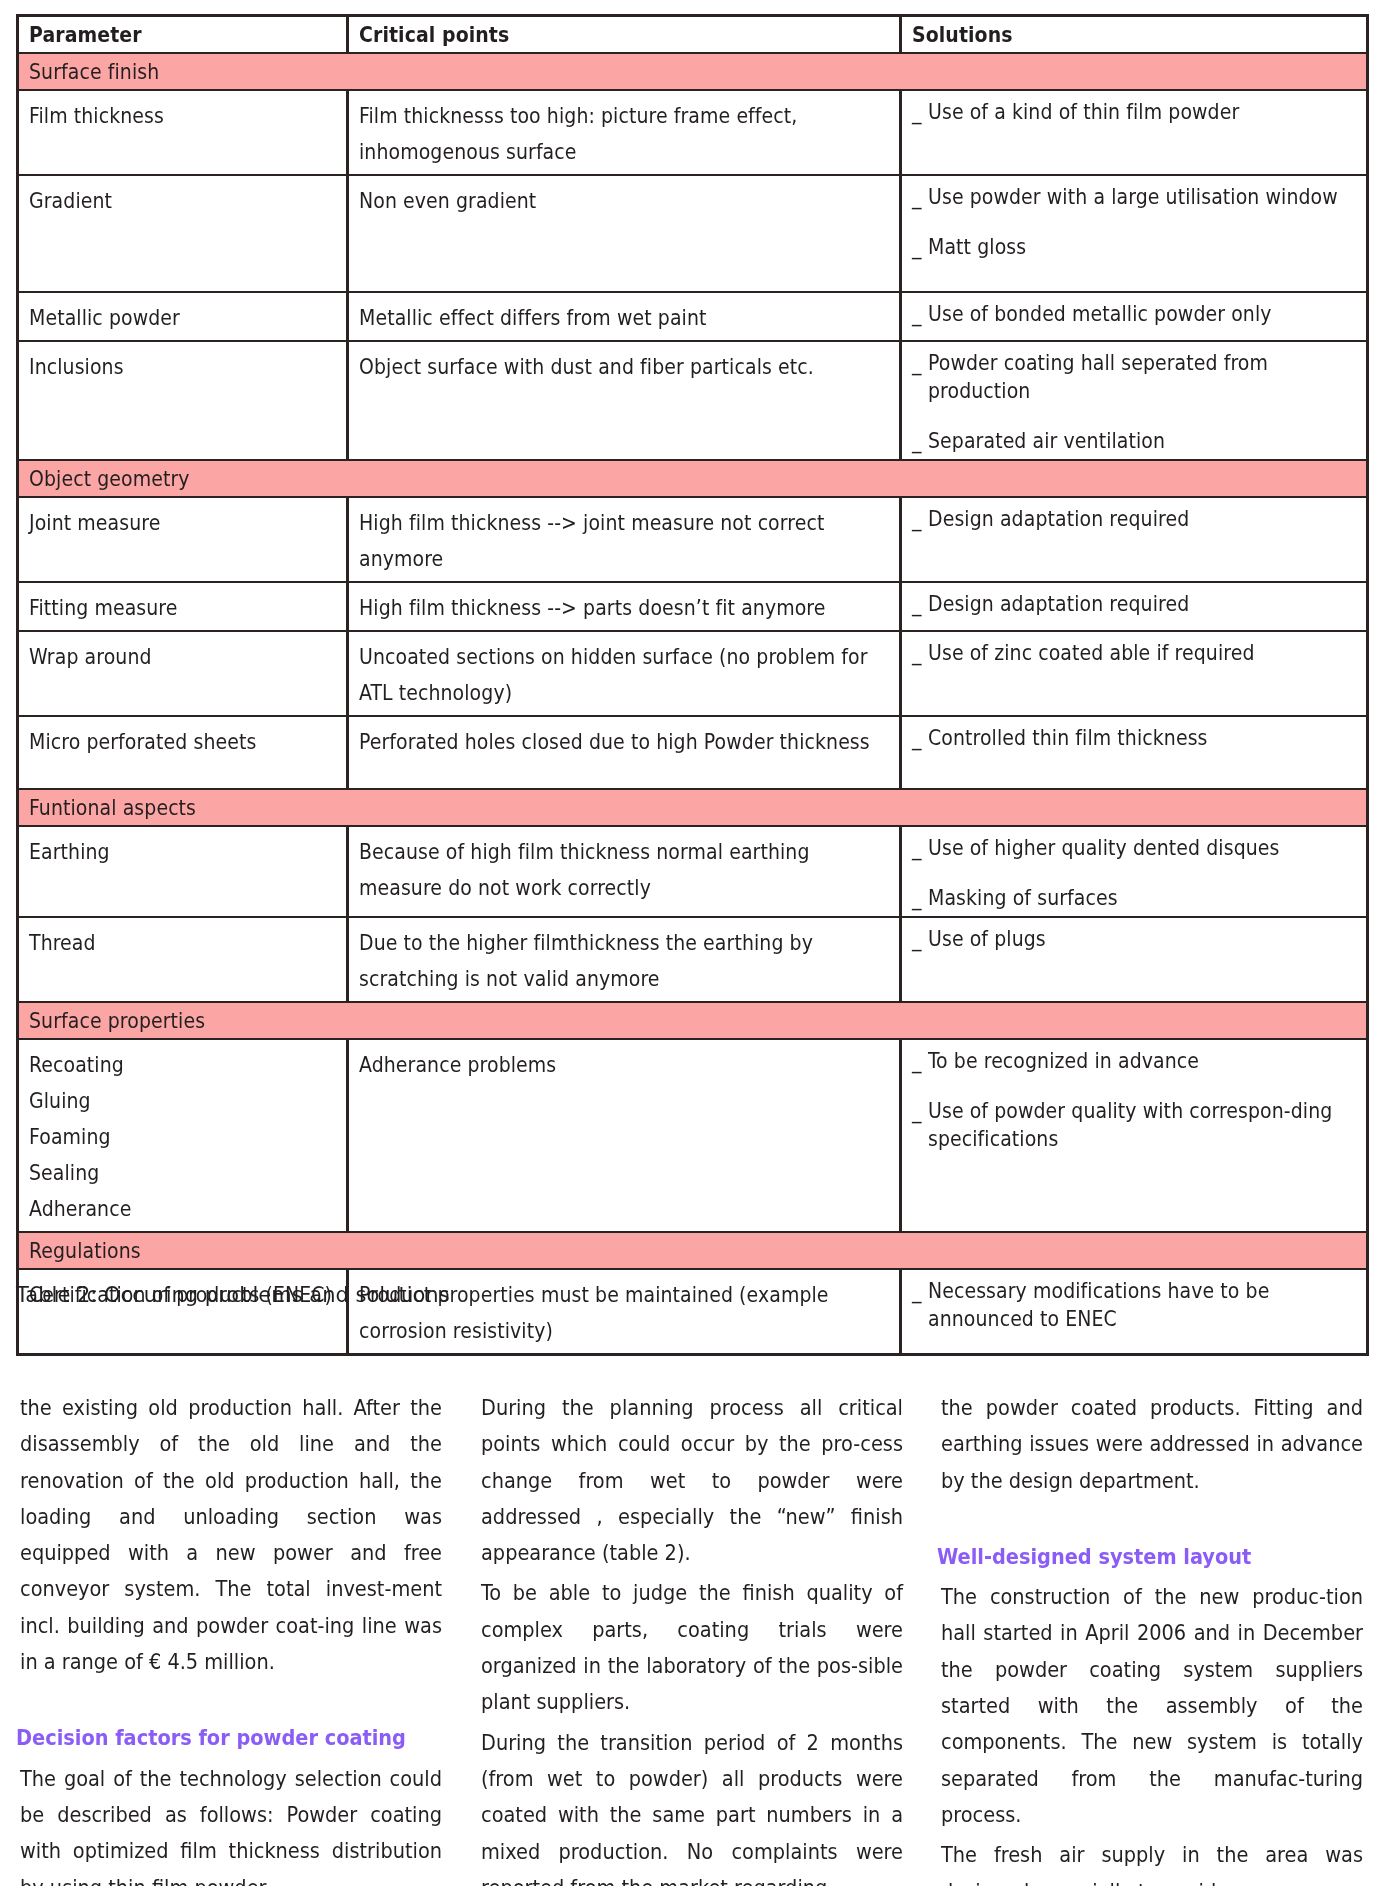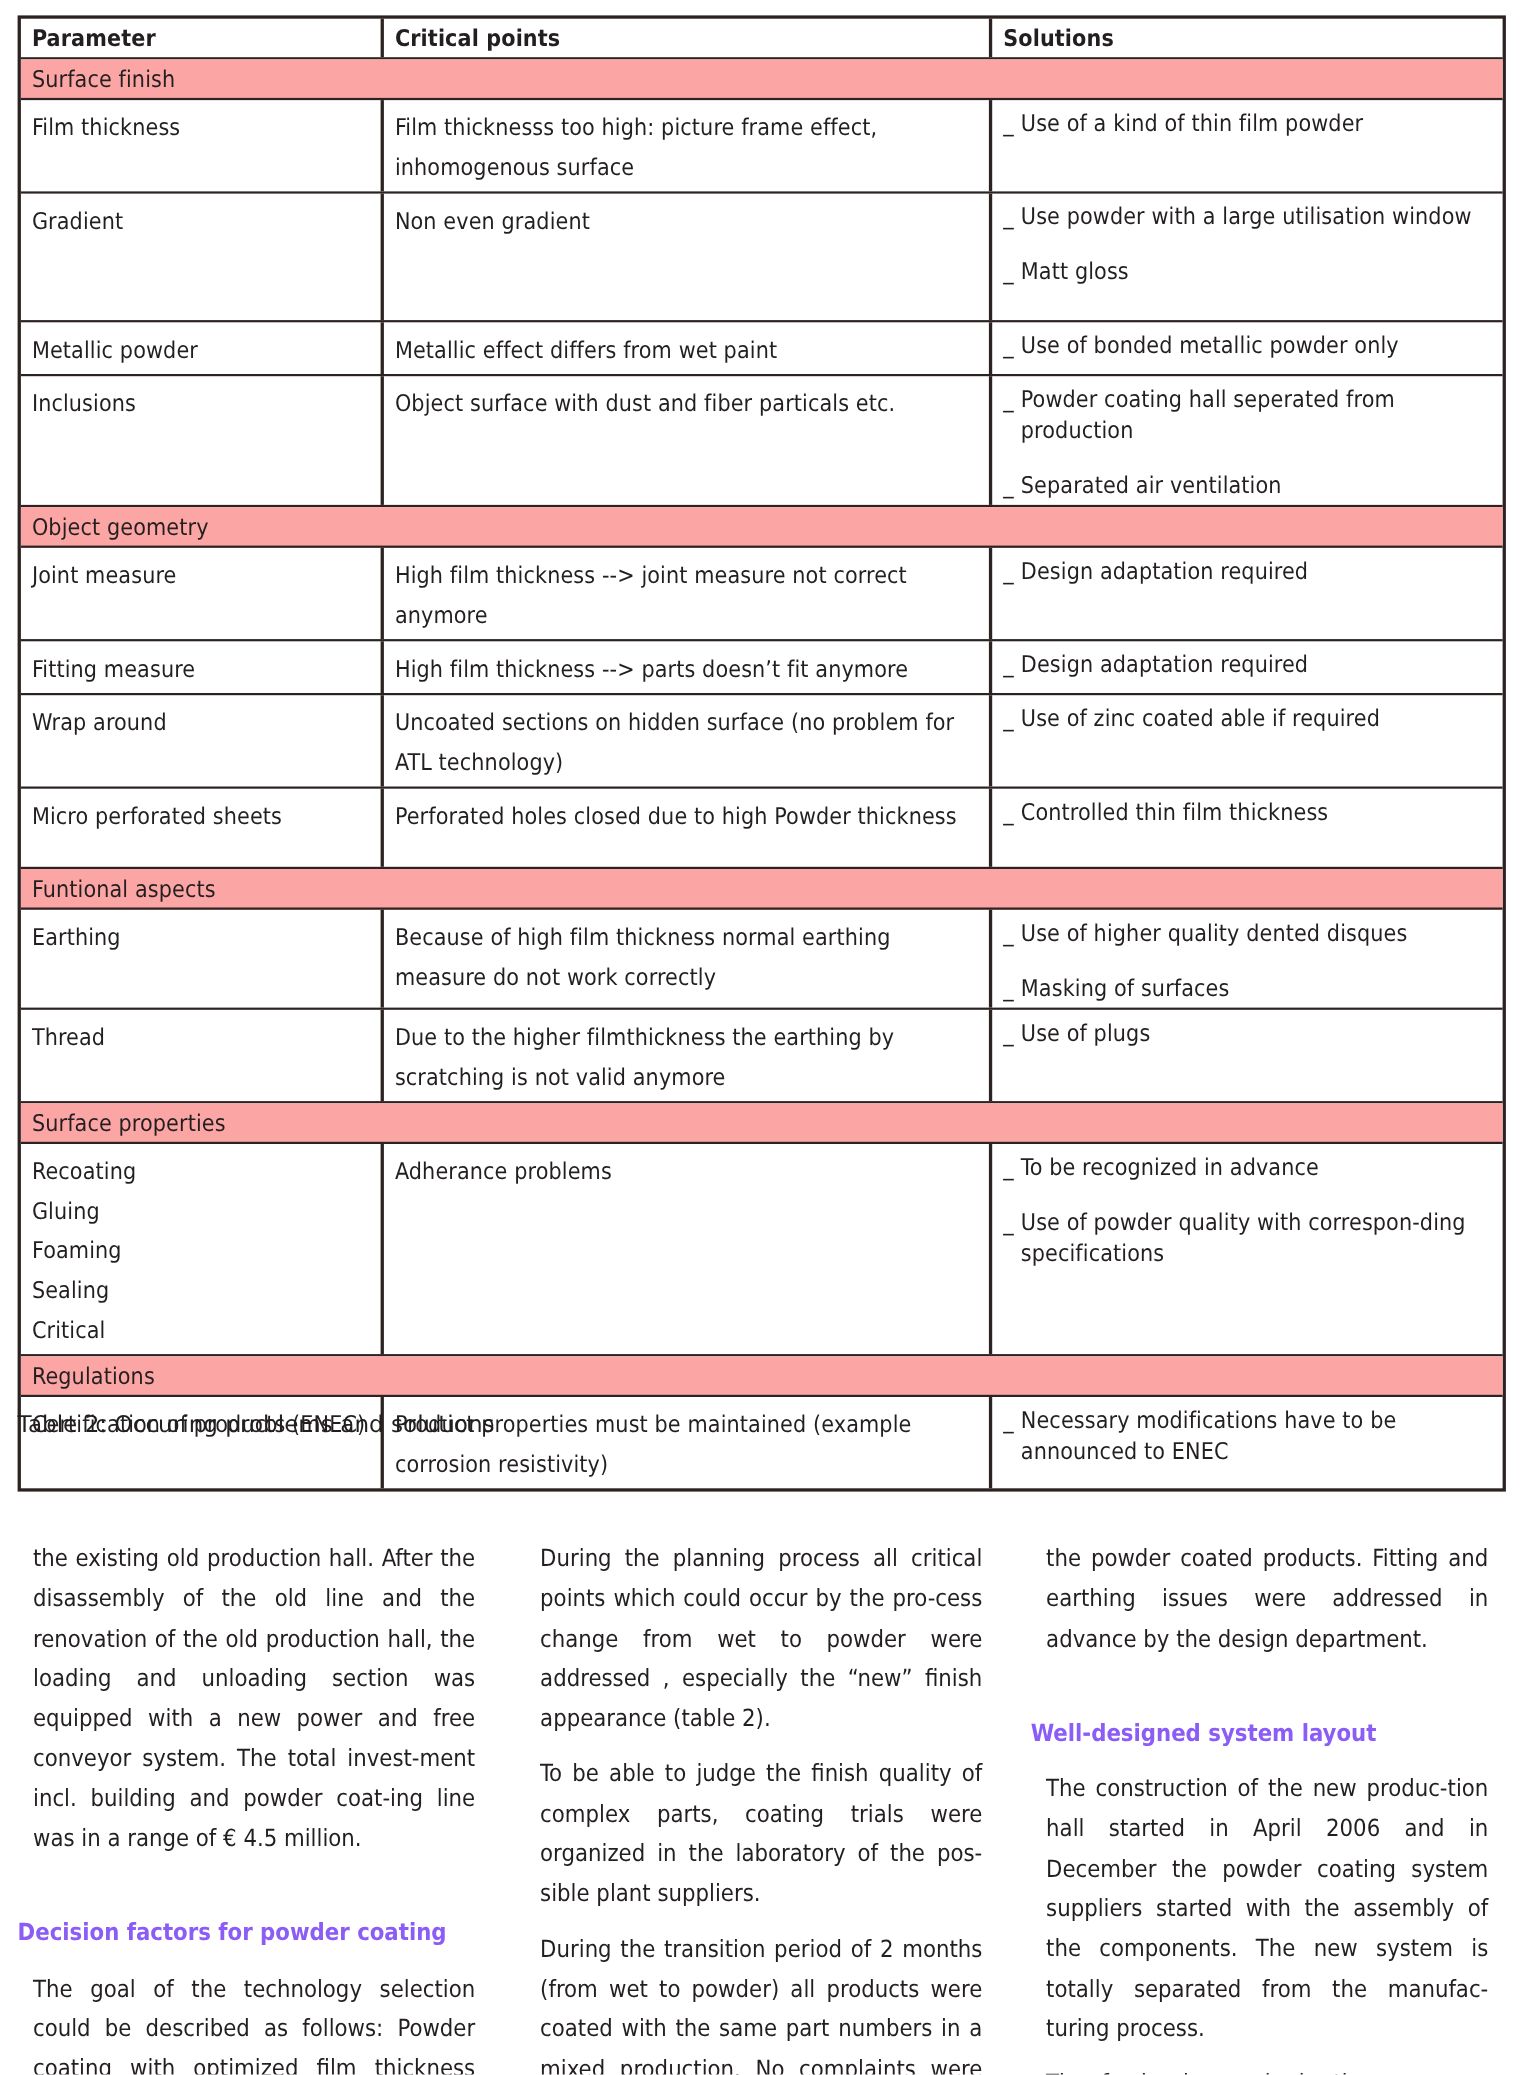--- a/index.html
+++ b/index.html
@@ -14,21 +14,21 @@
   .c3 { flex:1; }
   .hdr .cell { font-weight:bold; line-height:26px; padding-top:5px; }
   .sect { background:#fca5a5; }
   .sect .cell { width:100%; line-height:26px; padding-top:5px; }
   .sol { display:flex; line-height:28px; }
   .sol + .sol { margin-top:22px; }
   .dash { width:16px; flex:none; }
   .stack div { line-height:36px; }
   .caption { position:absolute; left:16px; top:1283px; font-size:21px; font-family:"DejaVu Sans","Liberation Sans",sans-serif; }
   .col { position:absolute; top:1386px; width:430px; font-size:21.5px; line-height:36.3px; text-align:justify; text-align-last:auto; }
-  .col p { margin:14px; }
+  .col p { margin:4px; }
   .col h3 { margin:0; font-size:21.5px; line-height:36.3px; color:#8b5cf6; font-weight:bold; }
   .gap { height:36px; }
 </style>
 </head>
 <body>
 
 <div class="tbl">
   <div class="row hdr">
     <div class="cell c1">Parameter</div>
     <div class="cell c2">Critical points</div>
@@ -158,21 +158,21 @@
       </div>
       <div class="row sect">
         <div class="cell">Surface properties</div>
       </div>
       <div class="row" style="min-height: 182px;">
         <div class="cell c1 stack">
           <div>Recoating</div>
           <div>Gluing</div>
           <div>Foaming</div>
           <div>Sealing</div>
-          <div>Critical</div>
+          <div>Adherance</div>
         </div>
         <div class="cell c2">Adherance problems</div>
         <div class="cell c3">
           <div class="sol">
             <span class="dash">_</span>
             <span> To be recognized in advance</span>
           </div>
           <div class="sol">
             <span class="dash">_</span>
             <span>Use of powder quality with correspon-ding specifications</span>

